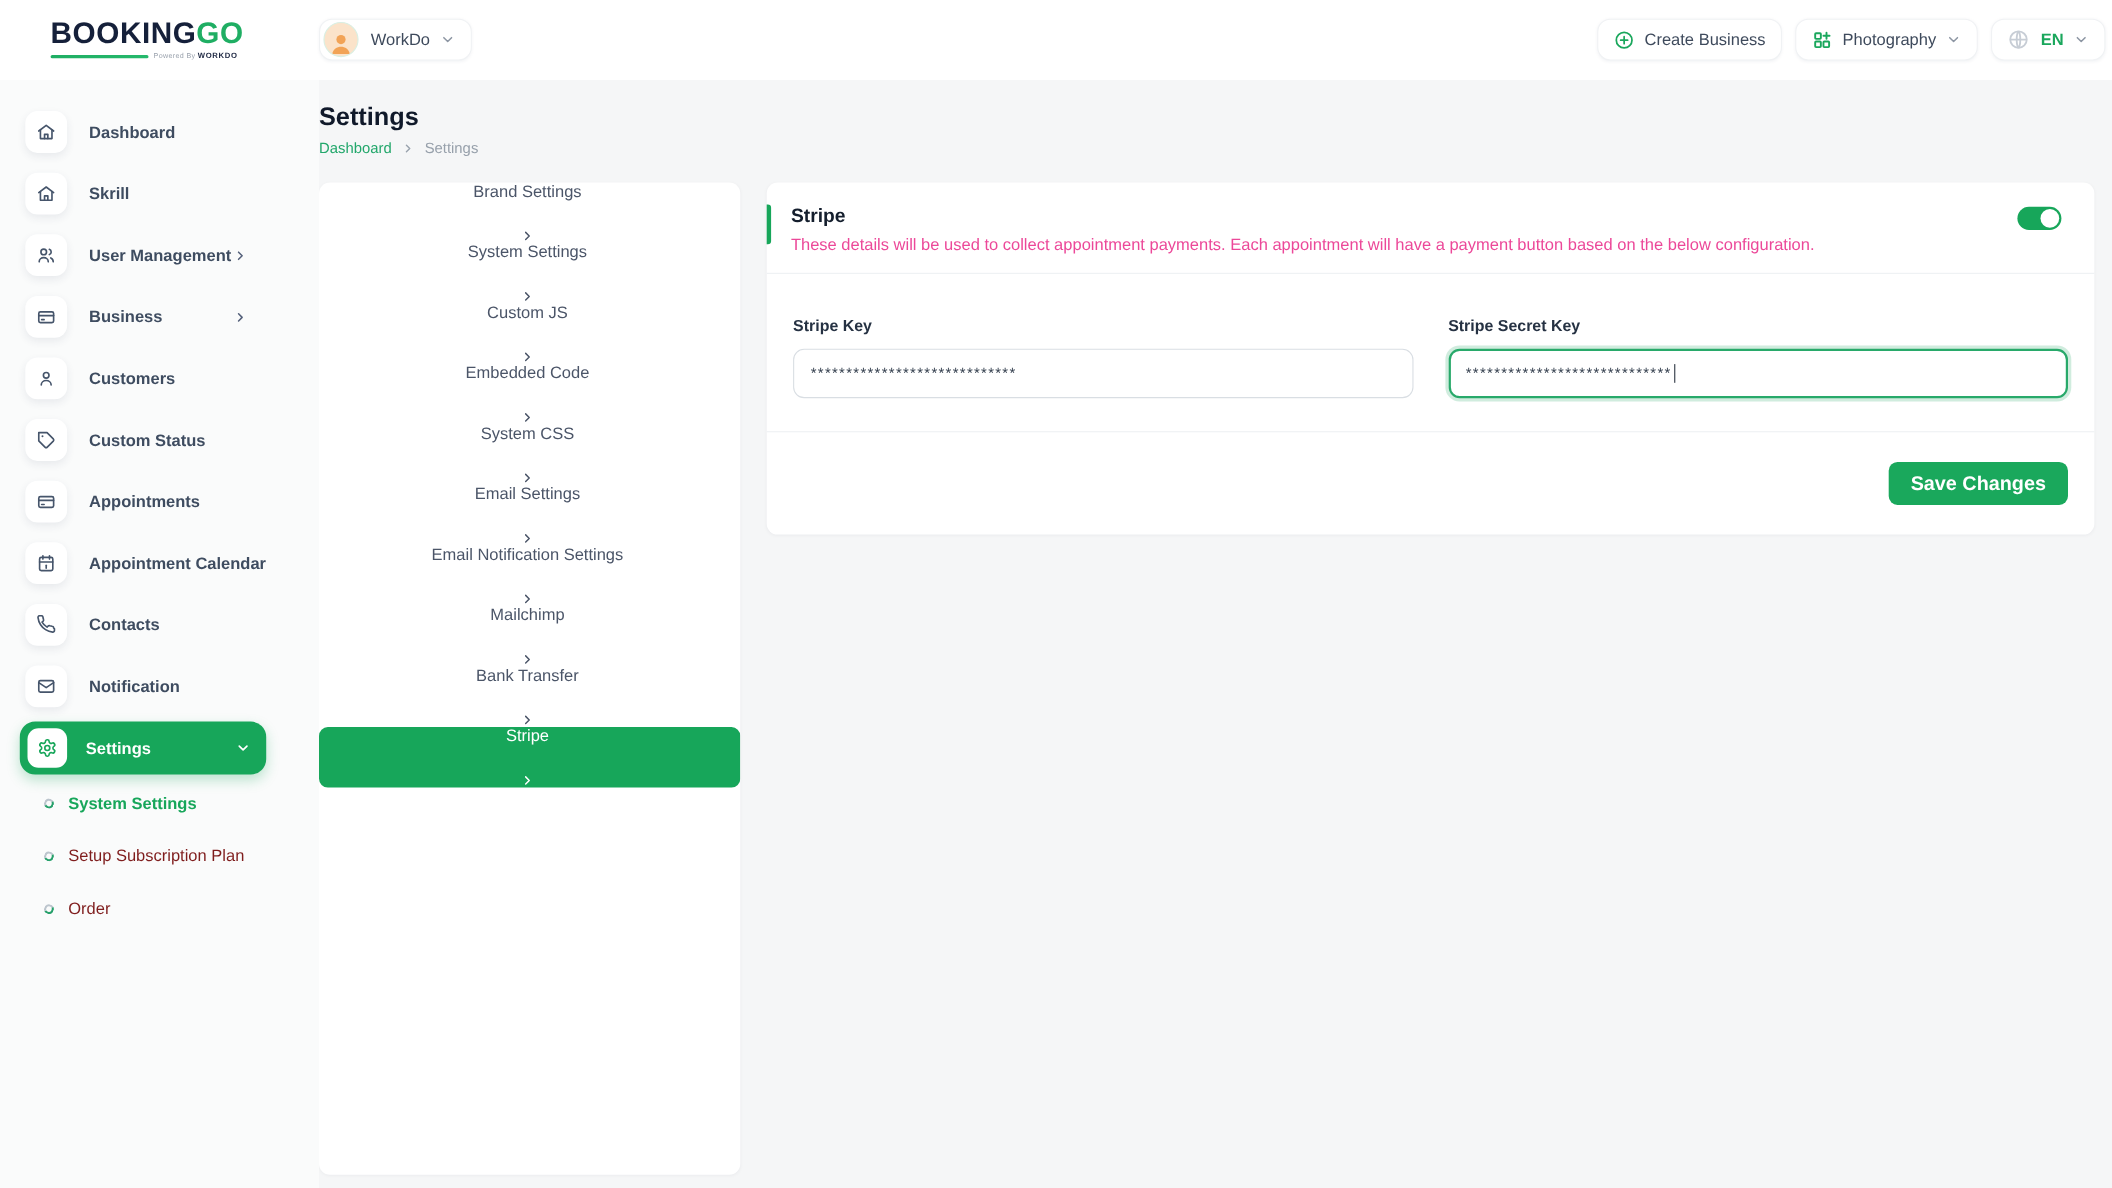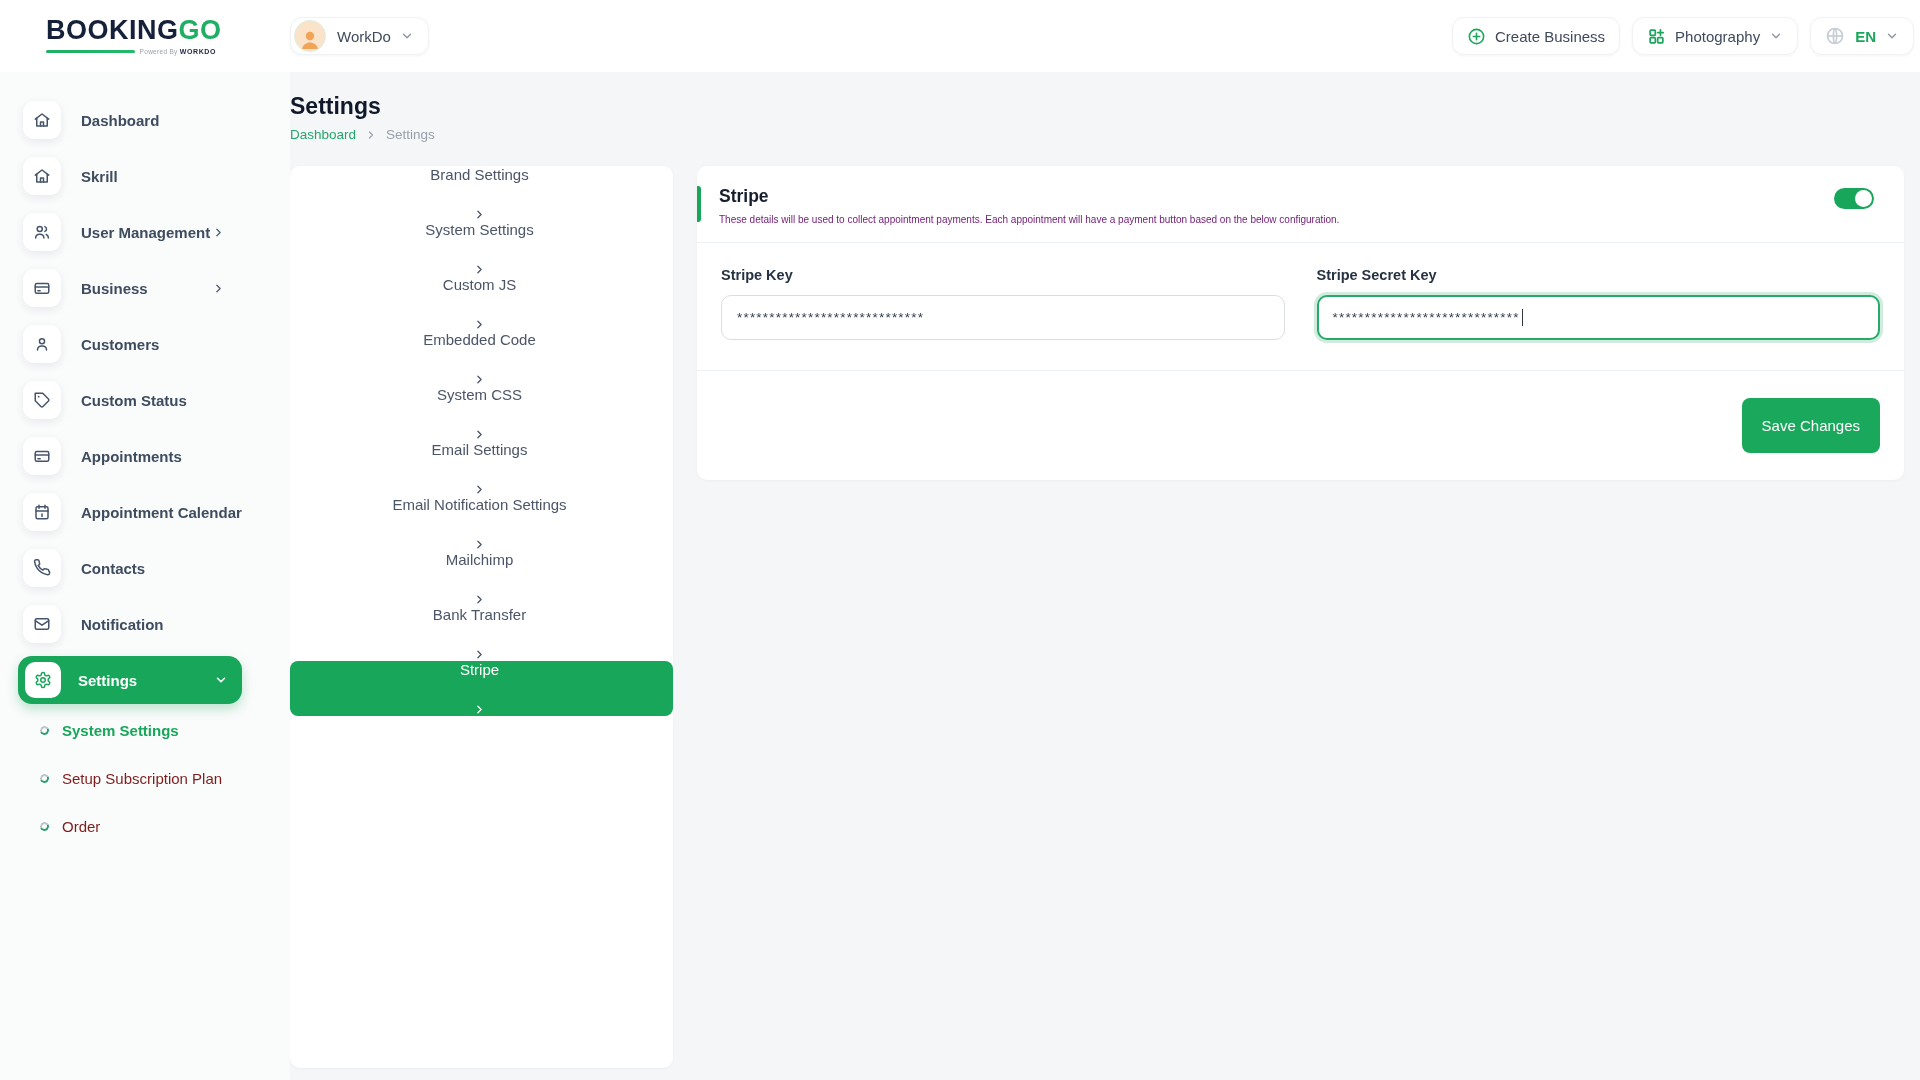--- a/index.html
+++ b/index.html
@@ -93,43 +93,43 @@
   .menu-item.active .mi-caret { color: #ffffff; }
 
   
   .panel-card {
     flex: 1; background: #ffffff; border-radius: 10px;
     box-shadow: 0 1px 3px rgba(20,30,50,.04); position: relative;
   }
   .panel-head { position: relative; padding: 20px 24px 17px 22px; border-bottom: 1px solid #eef1f3; }
   .accent-bar { position: absolute; left: 0; top: 20px; width: 4px; height: 36px; background: #17a65a; border-radius: 0 3px 3px 0; }
   .panel-title { font-size: 17.5px; font-weight: 700; color: #141e2d; }
-  .panel-desc { margin-top: 7px; font-size: 10px; color: #701a75; }
+  .panel-desc { margin-top: 7px; font-size: 15px; color: #ec4899; }
   .toggle {
     position: absolute; right: 30px; top: 22px; width: 40px; height: 21px; border-radius: 11px;
     background: #17a65a; cursor: pointer;
   }
   .toggle .knob { position: absolute; top: 2px; right: 2px; width: 17px; height: 17px; border-radius: 50%; background: #fff; }
 
   .panel-body { display: grid; grid-template-columns: 1fr 1fr; gap: 32px; padding: 24px 24px 30px 24px; }
-  .field-label { display: block; font-size: 14.5px; font-weight: 700; color: #263243; margin-bottom: 12px; }
+  .field-label { display: block; font-size: 14.5px; font-weight: 700; color: #263243; margin-bottom: 12px; margin-top: 16px; }
   .input-box {
     height: 45px; border: 1px solid #d9dee3; border-radius: 10px; background: #fff;
     display: flex; align-items: center; padding: 0 15px; font-size: 13.5px; letter-spacing: 1.2px;
     color: #343f4e; cursor: text; overflow: hidden; white-space: nowrap;
   }
   .input-box.focused {
     border: 2px solid #28a96a; box-shadow: 0 0 0 3px rgba(40,169,106,.22); padding: 0 14px;
   }
   .caret-bar { display: inline-block; width: 1.5px; height: 17px; background: #2d3642; margin-left: 2px; }
 
   .panel-foot { border-top: 1px solid #eef1f3; padding: 27px 24px; display: flex; justify-content: flex-end; }
   .save-btn {
-    background: #1aa85c; color: #ffffff; border: none; border-radius: 8px; height: 55px;
-    padding: 0 20px; font-size: 15px; font-weight: 400; font-family: inherit; cursor: pointer;
+    background: #1aa85c; color: #ffffff; border: none; border-radius: 8px; height: 39px;
+    padding: 0 20px; font-size: 18px; font-weight: 700; font-family: inherit; cursor: pointer;
   }
 </style>
 </head>
 <body>
 
 <header class="header">
   <div class="logo-block">
     <div class="logo-text"><span>BOOKING</span><span class="accent">GO</span></div>
     <div class="logo-sub">
       <span class="logo-line"></span>

